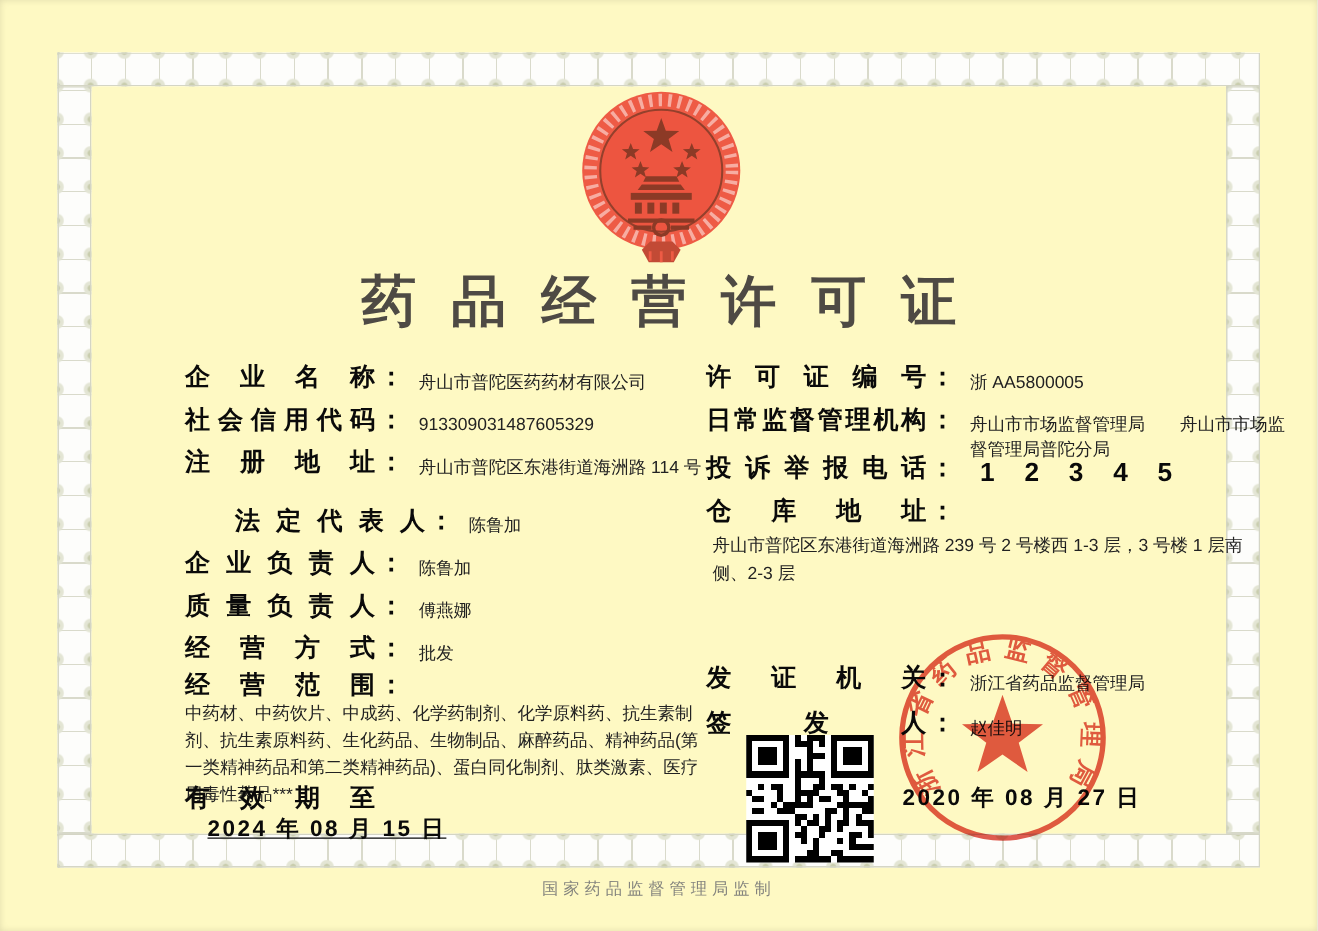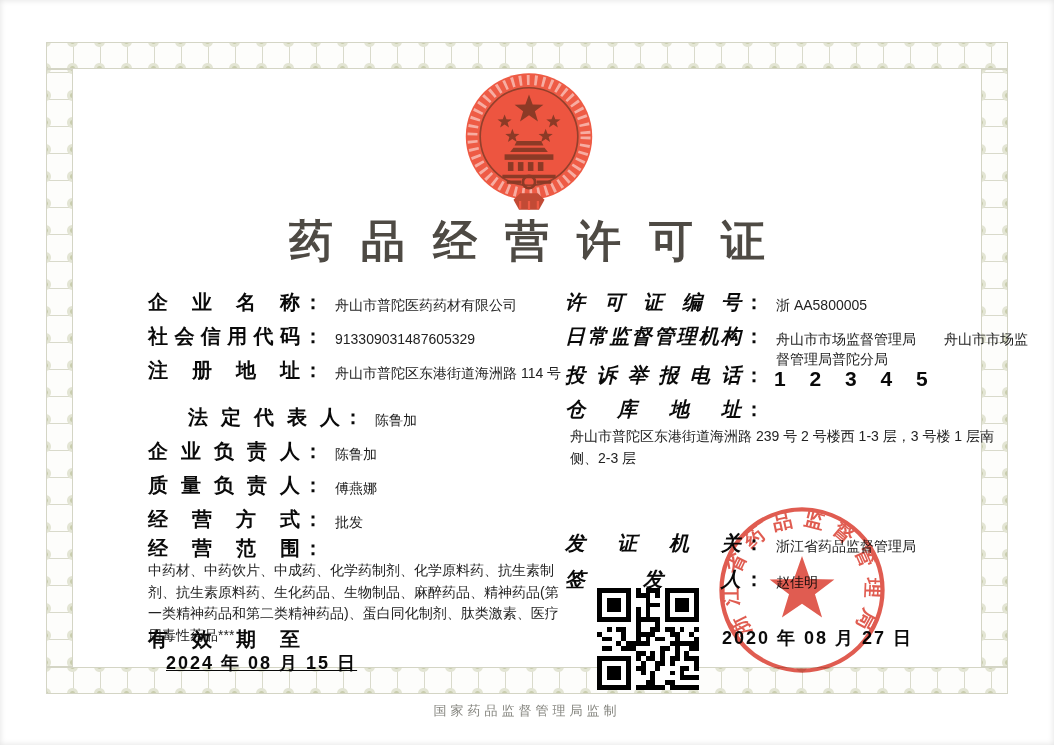--- a/index.html
+++ b/index.html
@@ -1,16 +1,16 @@
 <!DOCTYPE html>
 <html><head>
 <meta charset="utf-8">
 <style>
   html,body{margin:0;padding:0;background:#e9e9e9;}
-  .page{position:relative;width:1054px;height:745px;background:#ffffff;margin:0 auto;overflow:hidden;
+  .page{position:relative;width:1054px;height:745px;background:#fef9c3;margin:0 auto;overflow:hidden;
         font-family:"Liberation Sans",sans-serif;box-shadow:inset 0 0 6px rgba(0,0,0,.12);}
   
   .frame{position:absolute;left:46px;top:42px;width:962px;height:652px;}
   .edge{position:absolute;
     background-color:#fdfdfb;
     background-image:
       radial-gradient(circle,#c9cdae 2px,rgba(0,0,0,0) 3px),
       radial-gradient(circle,#e3e5d4 5px,rgba(0,0,0,0) 6px),
       repeating-linear-gradient(90deg,#d9dacb 0 1px,rgba(0,0,0,0) 1px 27px),
       repeating-linear-gradient(0deg,#d9dacb 0 1px,rgba(0,0,0,0) 1px 27px);
@@ -24,25 +24,25 @@
 
   .emblem{position:absolute;left:462px;top:70px;width:134px;height:142px;}
   .title{position:absolute;left:0;top:212px;width:1054px;text-align:center;
          font-family:"Liberation Serif","DejaVu Serif",serif;font-size:44px;font-weight:600;
          color:#4e4a44;letter-spacing:28px;text-indent:28px;}
 
   .row{position:absolute;display:flex;align-items:flex-start;white-space:nowrap;}
   .lbl{display:inline-block;font-weight:bold;font-size:20px;color:#0a0a0a;
        text-align:justify;text-align-last:justify;line-height:1.15;}
   .lbl-l{width:152px;}
-  .lbl-r{width:176px;font-style:italic;}
+  .lbl-r{width:176px;}
   .colon{font-weight:bold;font-size:20px;color:#0a0a0a;margin:0 4px 0 3px;line-height:1.15;}
   .val{font-size:14px;color:#222;margin-left:8px;padding-top:4px;line-height:1.45;}
   .val-block{position:absolute;font-size:14px;color:#222;line-height:1.55;white-space:normal;}
-  .val-big{font-size:21px;font-weight:bold;letter-spacing:9px;color:#0a0a0a;padding-top:0;margin-left:6px;}
+  .val-big{font-size:21px;font-weight:bold;letter-spacing:9px;color:#0a0a0a;padding-top:0;margin-left:16px;}
   .date-text{font-size:18px;font-weight:bold;color:#0a0a0a;letter-spacing:2px;}
   .wrapval{white-space:normal;width:255px;}
 
   .qr{position:absolute;left:597px;top:588px;width:102px;height:102px;}
   .seal{position:absolute;left:712px;top:500px;width:180px;height:180px;opacity:.82;mix-blend-mode:multiply;}
   .issue-date{position:absolute;left:722px;top:626px;}
   .footer{position:absolute;left:0;top:702px;width:1054px;text-align:center;
           font-family:"Liberation Serif","DejaVu Serif",serif;font-size:13px;color:#84847e;letter-spacing:4px;}
 </style>
 </head>

